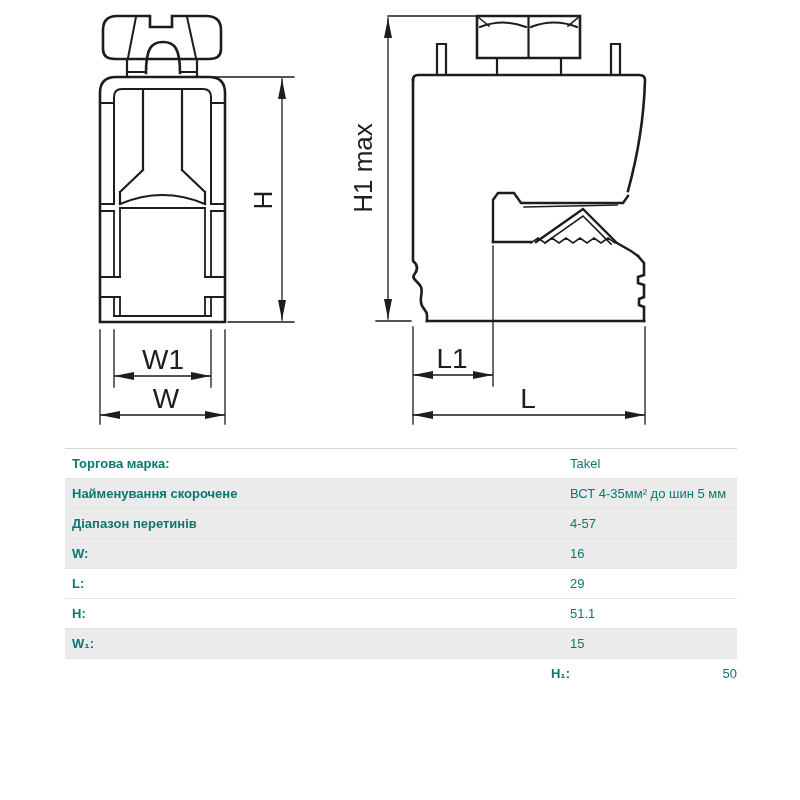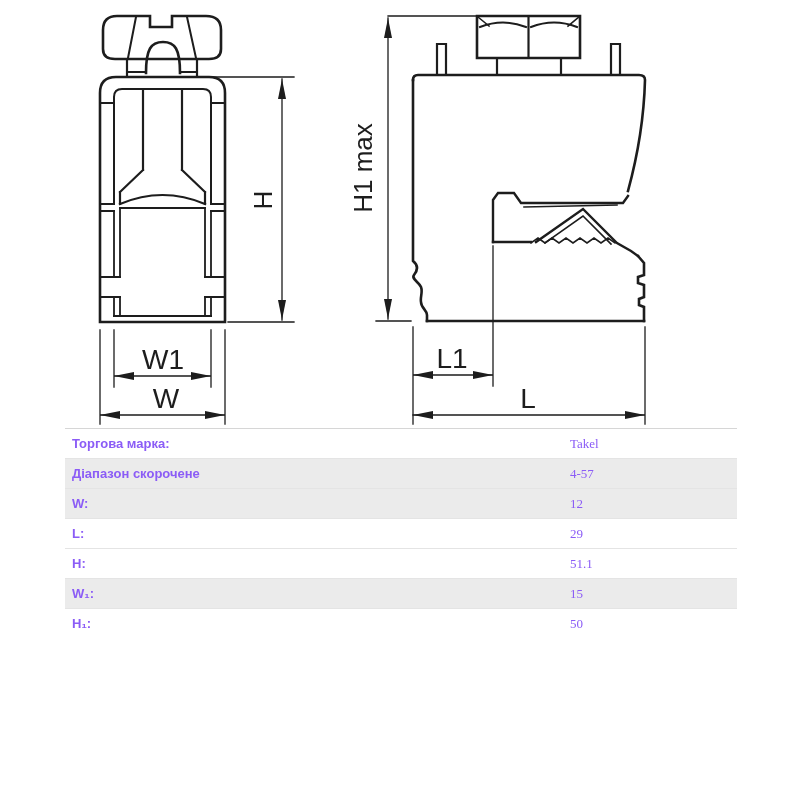--- a/index.html
+++ b/index.html
@@ -3,29 +3,29 @@
 <meta charset="utf-8">
 <style>
   html,body{margin:0;padding:0;background:#ffffff;}
   #page{position:relative;width:800px;height:800px;background:#ffffff;overflow:hidden;
         font-family:"Liberation Sans","DejaVu Sans",sans-serif;}
   #drawing{position:absolute;left:0;top:0;width:800px;height:436px;}
   svg text{font-family:"Liberation Sans","DejaVu Sans",sans-serif;fill:#1d1d1d;}
   .dim-label{font-size:28px;}
   .dim-label-sm{font-size:26px;}
 
-  #spec{position:absolute;left:65px;top:428px;width:672px;
+  #spec{position:absolute;left:65px;top:448px;width:672px;
         border-top:1px solid #d6d6d6;border-collapse:collapse;table-layout:fixed;
-        font-size:13px;color:#8b5cf6;}
+        font-size:13px;color:#0f766e;}
   #spec tr{height:29px;border-bottom:1px solid #e4e4e4;}
-  #spec tr:last-child{border-bottom:none;}
+  #spec tr:last-child{border-bottom:none;text-align:right;}
   #spec tr.alt{background:#ebebeb;}
   #spec td{padding:0;vertical-align:middle;line-height:29px;}
   #spec td.lbl{width:498px;padding-left:7px;font-weight:bold;}
-  #spec td.val{font-weight:normal;font-family:Liberation Serif, serif;}
+  #spec td.val{font-weight:normal;}
 </style>
 </head>
 <body>
 
 <div id="page">
 
   <svg id="drawing" viewBox="0 0 800 436" fill="none" stroke="#1d1d1d" stroke-linecap="square">
 
     <g>
 
@@ -118,26 +118,30 @@
     </g>
   </svg>
 
   <table id="spec">
     <tbody>
       <tr>
         <td class="lbl">Торгова марка:</td>
         <td class="val">Takel</td>
       </tr>
       <tr class="alt">
-        <td class="lbl">Діапазон скорочене</td>
+        <td class="lbl">Найменування скорочене</td>
+        <td class="val">ВСТ 4-35мм² до шин 5 мм</td>
+      </tr>
+      <tr class="alt">
+        <td class="lbl">Діапазон перетинів</td>
         <td class="val">4-57</td>
       </tr>
       <tr class="alt">
         <td class="lbl">W:</td>
-        <td class="val">12</td>
+        <td class="val">16</td>
       </tr>
       <tr>
         <td class="lbl">L:</td>
         <td class="val">29</td>
       </tr>
       <tr>
         <td class="lbl">H:</td>
         <td class="val">51.1</td>
       </tr>
       <tr class="alt">

